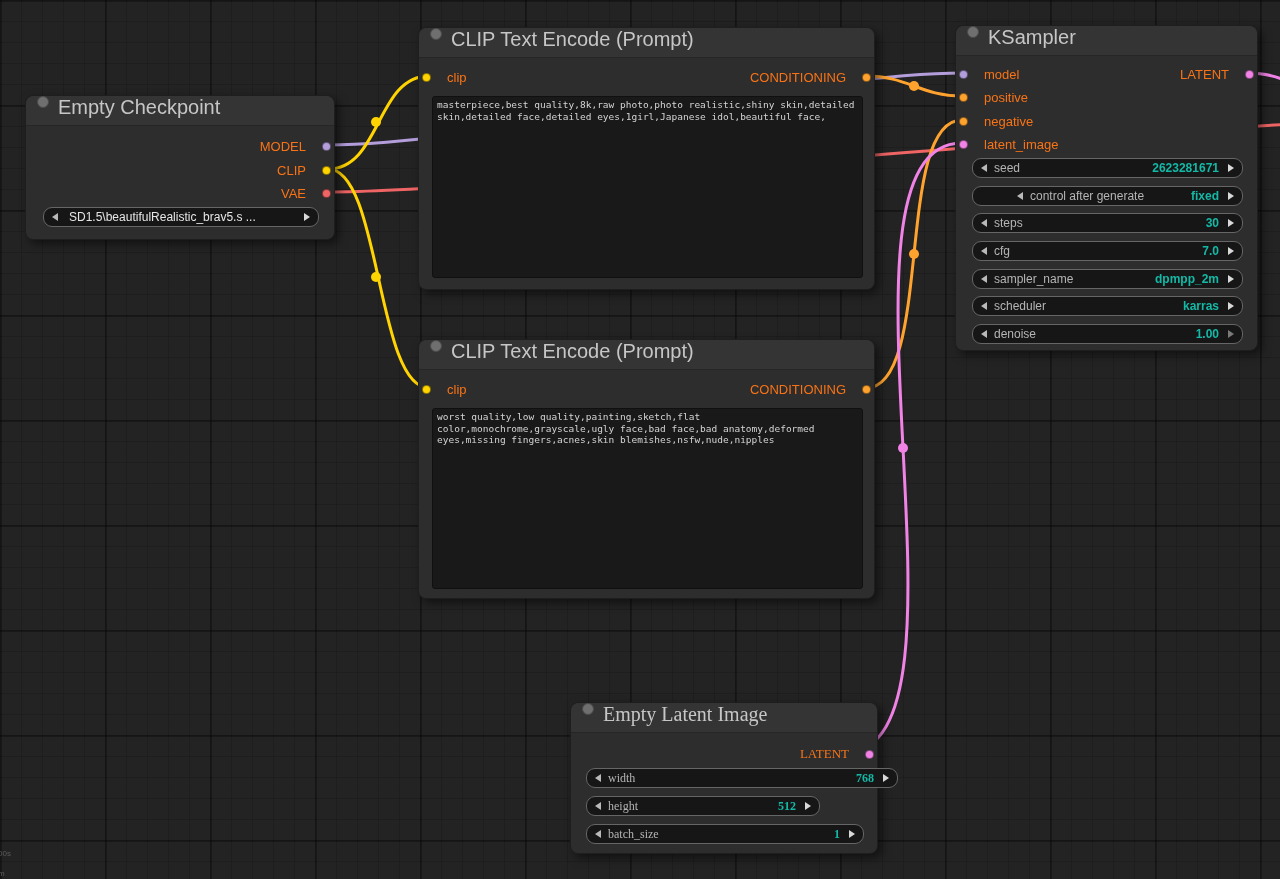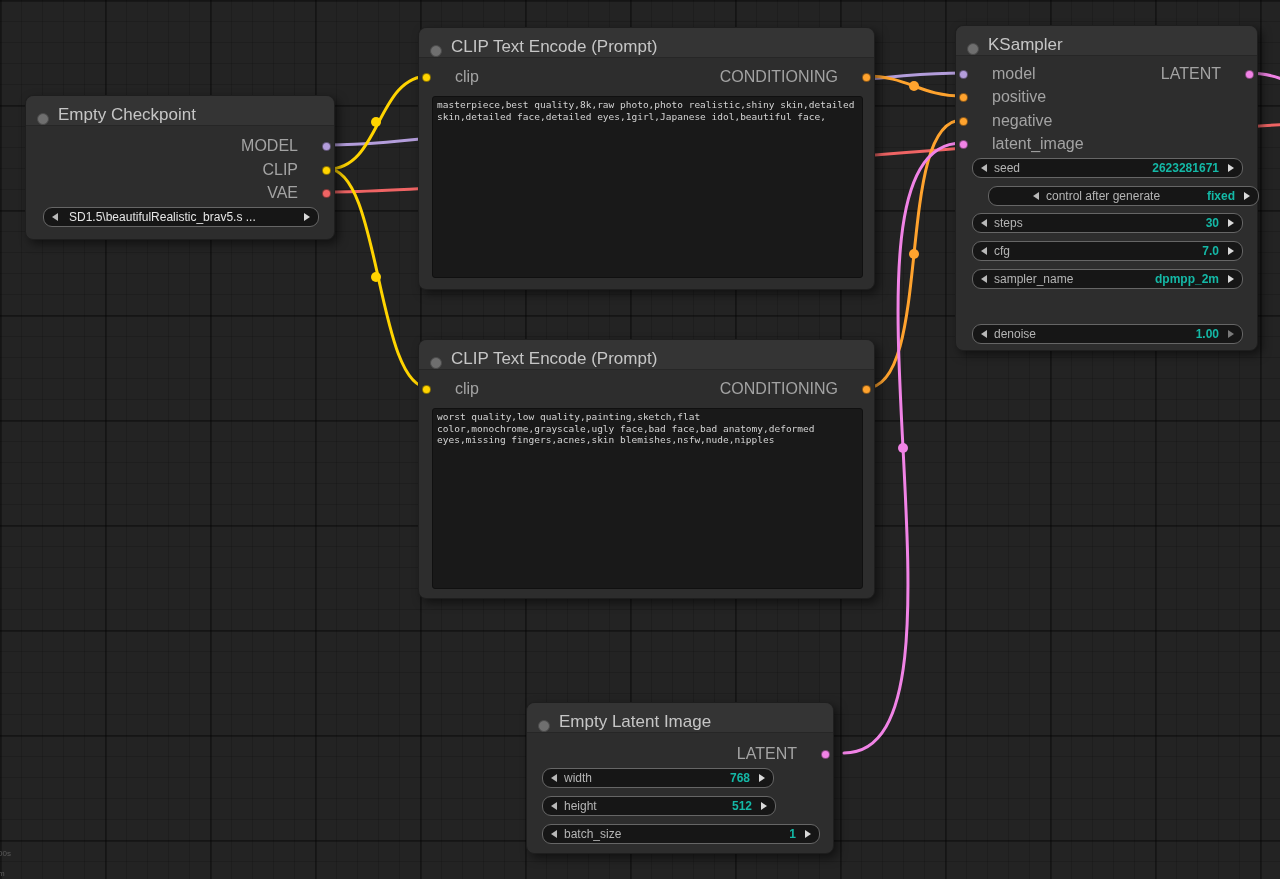--- a/index.html
+++ b/index.html
@@ -9,27 +9,27 @@
     background-image:
       linear-gradient(rgba(0,0,0,0.30) 0 2px, transparent 2px),
       linear-gradient(90deg, rgba(0,0,0,0.30) 0 2px, transparent 2px),
       linear-gradient(rgba(0,0,0,0.13) 0 1px, transparent 1px),
       linear-gradient(90deg, rgba(0,0,0,0.13) 0 1px, transparent 1px);
     background-size:105px 105px,105px 105px,21px 21px,21px 21px;}
   .wires{position:absolute;left:0;top:0;z-index:1;pointer-events:none;}
   .wires path{fill:none;stroke-width:3;stroke-linecap:round;}
   .node{position:absolute;z-index:2;background:#2d2d2d;border:1px solid #1e1e1e;
     border-radius:8px;box-shadow:4px 4px 10px rgba(0,0,0,0.5);box-sizing:border-box;}
-  .titlebar{height:30px;display:flex;align-items:flex-end;gap:9px;padding:0 11px;
+  .titlebar{height:30px;display:flex;align-items:flex-start;gap:9px;padding:0 11px;
     background:#343434;border-radius:8px 8px 0 0;border-bottom:1px solid #262626;
-    font-size:17px;color:#c6c6c6;box-sizing:border-box;}
+    font-size:20px;color:#c6c6c6;box-sizing:border-box;}
   .collapse-dot{width:10px;height:10px;border-radius:50%;background:#6f6f6f;
     border:1px solid #4a4a4a;flex:none;}
-  .slot{position:absolute;height:18px;display:flex;align-items:center;gap:24px;
-    font-size:16px;color:#a3a3a3;white-space:nowrap;}
+  .slot{position:absolute;height:18px;display:flex;align-items:center;gap:16px;
+    font-size:13px;color:#f97316;white-space:nowrap;}
   .slot.in{left:3px;}
   .slot.out{right:3px;flex-direction:row-reverse;}
   .dot{width:9px;height:9px;border-radius:50%;border:1px solid rgba(0,0,0,0.45);
     box-sizing:border-box;flex:none;}
   .widget{position:absolute;display:flex;align-items:center;height:20px;
     background:#161616;border:1px solid #666;border-radius:9px;padding:0 8px;
     font-size:12px;color:#b5b5b5;box-sizing:border-box;white-space:nowrap;}
   .widget .val{margin-left:auto;color:#14b8a6;font-weight:700;}
   .widget .val-left{margin-left:4px;color:#e6e6e6;flex:1;overflow:hidden;}
   .arr-l{width:0;height:0;border:4px solid transparent;border-left:none;
@@ -143,21 +143,21 @@
     <div class="slot out" style="top:39px;">
       <span class="dot" style="background: rgb(241, 131, 230);"></span>
       <span>LATENT</span>
     </div>
     <div class="widget" style="left:16px;top:132px;width:271px;">
       <span class="arr-l"></span>
       <span>seed</span>
       <span class="val">2623281671</span>
       <span class="arr-r"></span>
     </div>
-    <div class="widget" style="left:32px;top:160px;width:271px;padding-left:44px;">
+    <div class="widget" style="left:16px;top:160px;width:271px;padding-left:44px;">
       <span class="arr-l"></span>
       <span>control after generate</span>
       <span class="val">fixed</span>
       <span class="arr-r"></span>
     </div>
     <div class="widget" style="left:16px;top:187px;width:271px;text-align:center;">
       <span class="arr-l"></span>
       <span>steps</span>
       <span class="val">30</span>
       <span class="arr-r"></span>
@@ -165,40 +165,46 @@
     <div class="widget" style="left:16px;top:215px;width:271px;">
       <span class="arr-l"></span>
       <span>cfg</span>
       <span class="val">7.0</span>
       <span class="arr-r"></span>
     </div>
     <div class="widget" style="left:16px;top:243px;width:271px;">
       <span class="arr-l"></span>
       <span>sampler_name</span>
       <span class="val">dpmpp_2m</span>
+      <span class="arr-r"></span>
+    </div>
+    <div class="widget" style="left:16px;top:270px;width:271px;">
+      <span class="arr-l"></span>
+      <span>scheduler</span>
+      <span class="val">karras</span>
       <span class="arr-r"></span>
     </div>
     <div class="widget" style="left:16px;top:298px;width:271px;">
       <span class="arr-l"></span>
       <span>denoise</span>
       <span class="val">1.00</span>
       <span class="arr-r dim"></span>
     </div>
   </div>
 
-  <div class="node" style="left:526px;top:702px;width:308px;height:152px;">
+  <div class="node" style="left:570px;top:702px;width:308px;height:152px;font-family:Liberation Serif, serif;">
     <div class="titlebar">
       <span class="collapse-dot"></span>
       <span>Empty Latent Image</span>
     </div>
     <div class="slot out" style="top:42px;">
       <span class="dot" style="background: rgb(241, 131, 230);"></span>
       <span>LATENT</span>
     </div>
-    <div class="widget" style="left:15px;top:65px;width:232px;">
+    <div class="widget" style="left:15px;top:65px;width:312px;">
       <span class="arr-l"></span>
       <span>width</span>
       <span class="val">768</span>
       <span class="arr-r"></span>
     </div>
     <div class="widget" style="left:15px;top:93px;width:234px;">
       <span class="arr-l"></span>
       <span>height</span>
       <span class="val">512</span>
       <span class="arr-r"></span>

